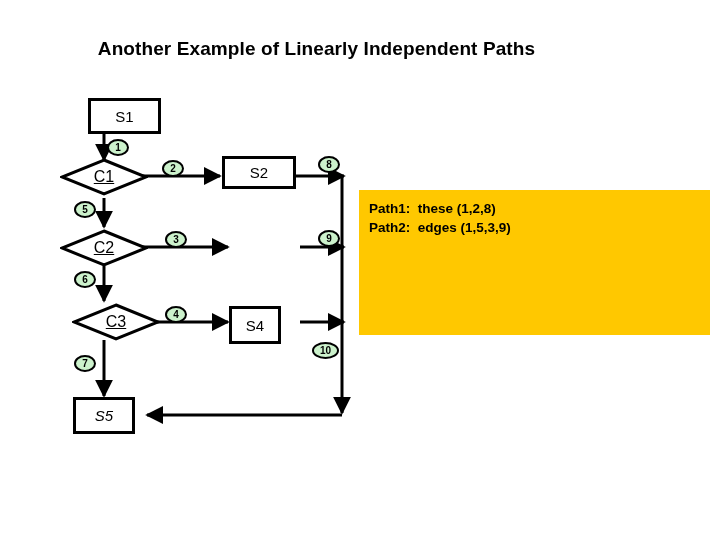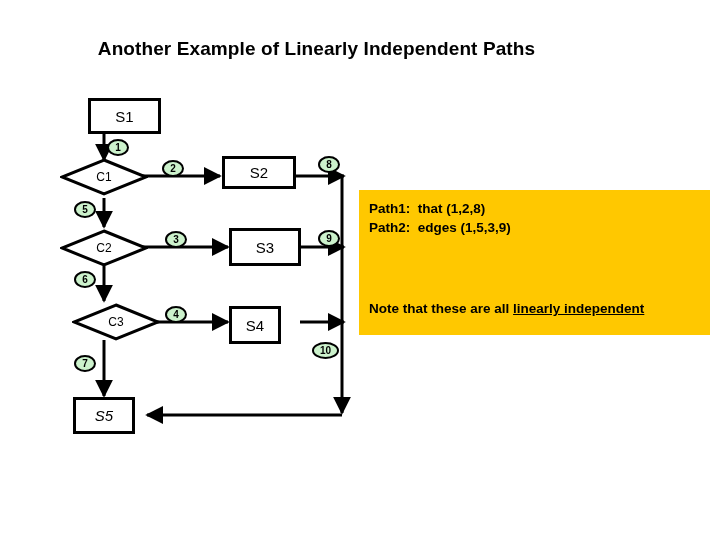--- a/index.html
+++ b/index.html
@@ -51,23 +51,24 @@
     align-items: center;
     justify-content: center;
   }
   .node-diamond svg {
     position: absolute;
     left: 0;
     top: 0;
   }
   .diamond-label {
     position: relative;
-    font-size: 12px;
+    font-size: 16px;
     color: #000000;
     z-index: 2;
+    text-decoration: underline;
   }
   .edge-chip {
     position: absolute;
     box-sizing: border-box;
     width: 22px;
     height: 17px;
     border-radius: 50%;
     border: 2px solid #000000;
     background: #ccf2cc;
     display: flex;
@@ -177,23 +178,20 @@
     <svg width="88" height="38" viewBox="0 0 88 38" xmlns="http://www.w3.org/2000/svg">
       <polygon points="44,2 86,19 44,36 2,19" fill="#ffffff" stroke="#000000" stroke-width="3"></polygon>
     </svg>
     <span class="diamond-label">C3</span>
   </div>
 
   <div class="node-box" style="left:222px; top:156px; width:74px; height:33px;">
     <span>S2</span>
   </div>
 
-  <div class="node-box" style="left:229px; top:228px; width:72px; height:38px;">
-    <span>S3</span>
-  </div>
 
   <div class="node-box" style="left:229px; top:306px; width:52px; height:38px;">
     <span>S4</span>
   </div>
 
   <div class="node-box" style="left:73px; top:397px; width:62px; height:37px;font-style:italic;">
     <span>S5</span>
   </div>
 
   <div class="edge-chip" style="left:107px; top:139px;">
@@ -222,19 +220,18 @@
   </div>
   <div class="edge-chip" style="left:318px; top:230px;">
     <span>9</span>
   </div>
   <div class="edge-chip wide" style="left:312px; top:306px;">
     <span>10</span>
   </div>
 
   <div id="callout">
     <div id="path-list">
-      <div class="path-row"><span>Path1:</span>&nbsp; <span>that (1,2,8)</span></div>
+      <div class="path-row"><span>Path1:</span>&nbsp; <span>these (1,2,8)</span></div>
       <div class="path-row"><span>Path2:</span>&nbsp; <span>edges (1,5,3,9)</span></div>
     </div>
-    <div id="callout-note"><span>Note that these are all </span><span class="underline">linearly independent</span></div>
   </div>
 
 </div>
 
 </body></html>

